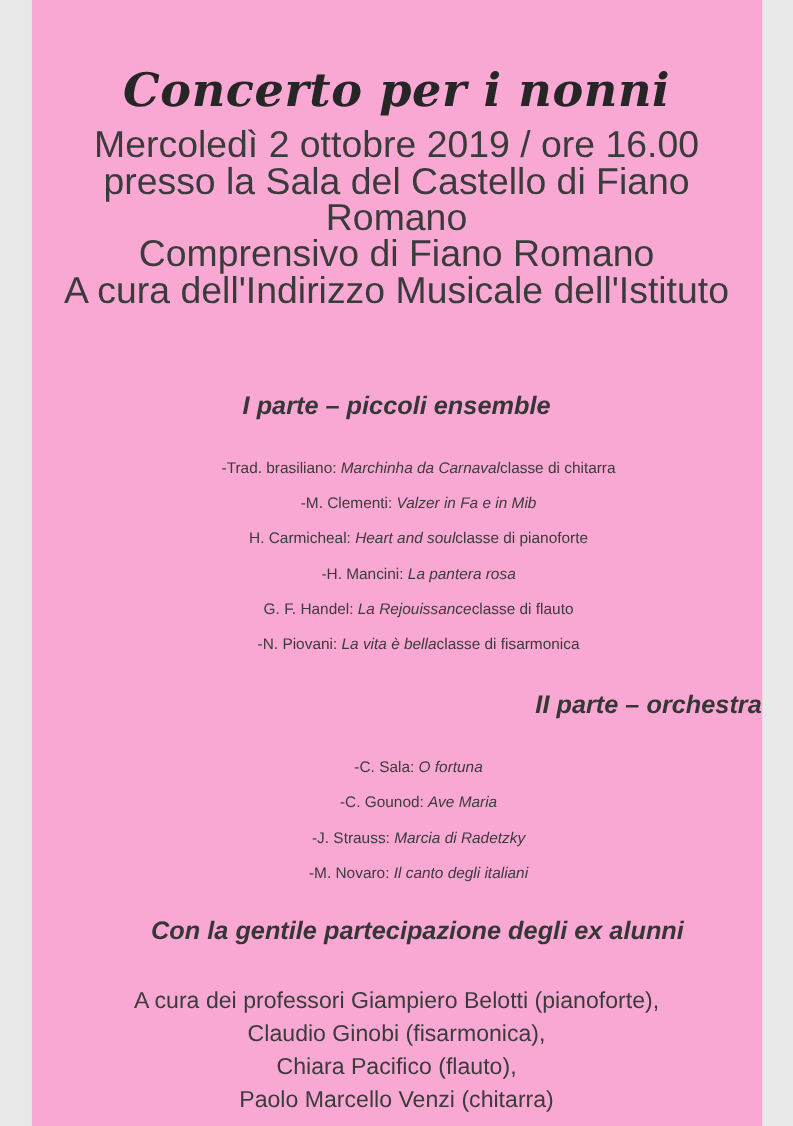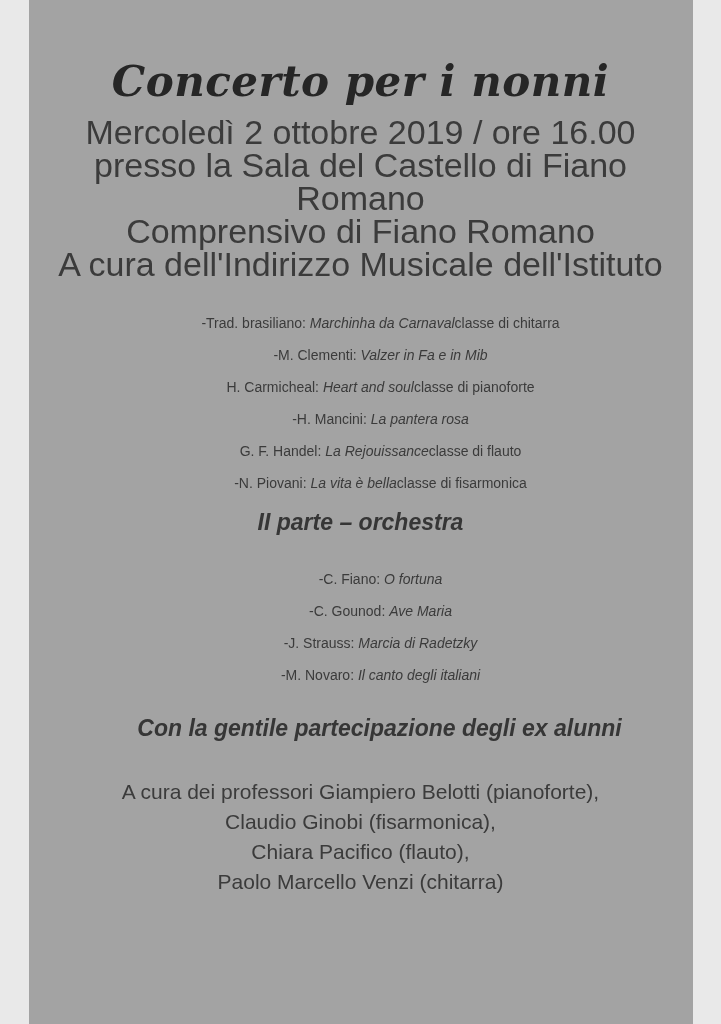--- a/index.html
+++ b/index.html
@@ -5,21 +5,21 @@
   html, body {
     margin: 0;
     padding: 0;
     background: #e9e9e9;
   }
   .page {
     position: relative;
     width: 664px;
     height: 1024px;
     margin: 0 auto;
-    background: #a3a3a3;
+    background: #f9a8d4;
     color: #3b3b3b;
     font-family: "Liberation Sans", sans-serif;
     text-align: center;
     overflow: hidden;
     box-sizing: border-box;
   }
   .title {
     padding-top: 56px;
     font-family: "DejaVu Serif", serif;
     font-weight: 700;
@@ -37,21 +37,21 @@
   }
   .section-heading {
     margin: 0;
     font-size: 23px;
     line-height: 30px;
     font-weight: 700;
     font-style: italic;
     color: #363636;
   }
   .heading-part1 { margin-top: 72px; }
-  .heading-part2 { margin-top: 8px; }
+  .heading-part2 { margin-top: 24px; text-align: right; }
   .heading-participation { margin-top: 22px; padding-left: 38px; }
   .program-list {
     font-size: 14px;
     line-height: 32px;
     margin-left: 40px;
   }
   .program-list-1 { margin-top: 26px; }
   .program-list-2 { margin-top: 26px; }
   .program-line em {
     font-style: italic;
@@ -69,34 +69,35 @@
 
   <div class="title">Concerto per i nonni</div>
 
   <div class="subtitle">
     <div>Mercoledì 2 ottobre 2019 / ore 16.00</div>
     <div>presso la Sala del Castello di Fiano Romano</div>
     <div>Comprensivo di Fiano Romano</div>
     <div>A cura dell'Indirizzo Musicale dell'Istituto</div>
   </div>
 
+  <h2 class="section-heading heading-part1">I parte – piccoli ensemble</h2>
 
   <div class="program-list program-list-1">
     <div class="program-line"><span>-Trad. brasiliano: </span><em>Marchinha da Carnaval</em><span>classe di chitarra</span></div>
     <div class="program-line"><span>-M. Clementi: </span><em>Valzer in Fa e in Mib</em><span></span></div>
     <div class="program-line"><span>H. Carmicheal: </span><em>Heart and soul</em><span>classe di pianoforte</span></div>
     <div class="program-line"><span>-H. Mancini: </span><em>La pantera rosa</em><span></span></div>
     <div class="program-line"><span>G. F. Handel: </span><em>La Rejouissance</em><span>classe di flauto</span></div>
     <div class="program-line"><span>-N. Piovani: </span><em>La vita è bella</em><span>classe di fisarmonica</span></div>
   </div>
 
   <h2 class="section-heading heading-part2">II parte – orchestra</h2>
 
   <div class="program-list program-list-2">
-    <div class="program-line"><span>-C. Fiano: </span><em>O fortuna</em><span></span></div>
+    <div class="program-line"><span>-C. Sala: </span><em>O fortuna</em><span></span></div>
     <div class="program-line"><span>-C. Gounod: </span><em>Ave Maria</em><span></span></div>
     <div class="program-line"><span>-J. Strauss: </span><em>Marcia di Radetzky</em><span></span></div>
     <div class="program-line"><span>-M. Novaro: </span><em>Il canto degli italiani</em><span></span></div>
   </div>
 
   <h2 class="section-heading heading-participation">Con la gentile partecipazione degli ex alunni</h2>
 
   <div class="credits">
     <div>A cura dei professori Giampiero Belotti (pianoforte),</div>
     <div>Claudio Ginobi (fisarmonica),</div>

